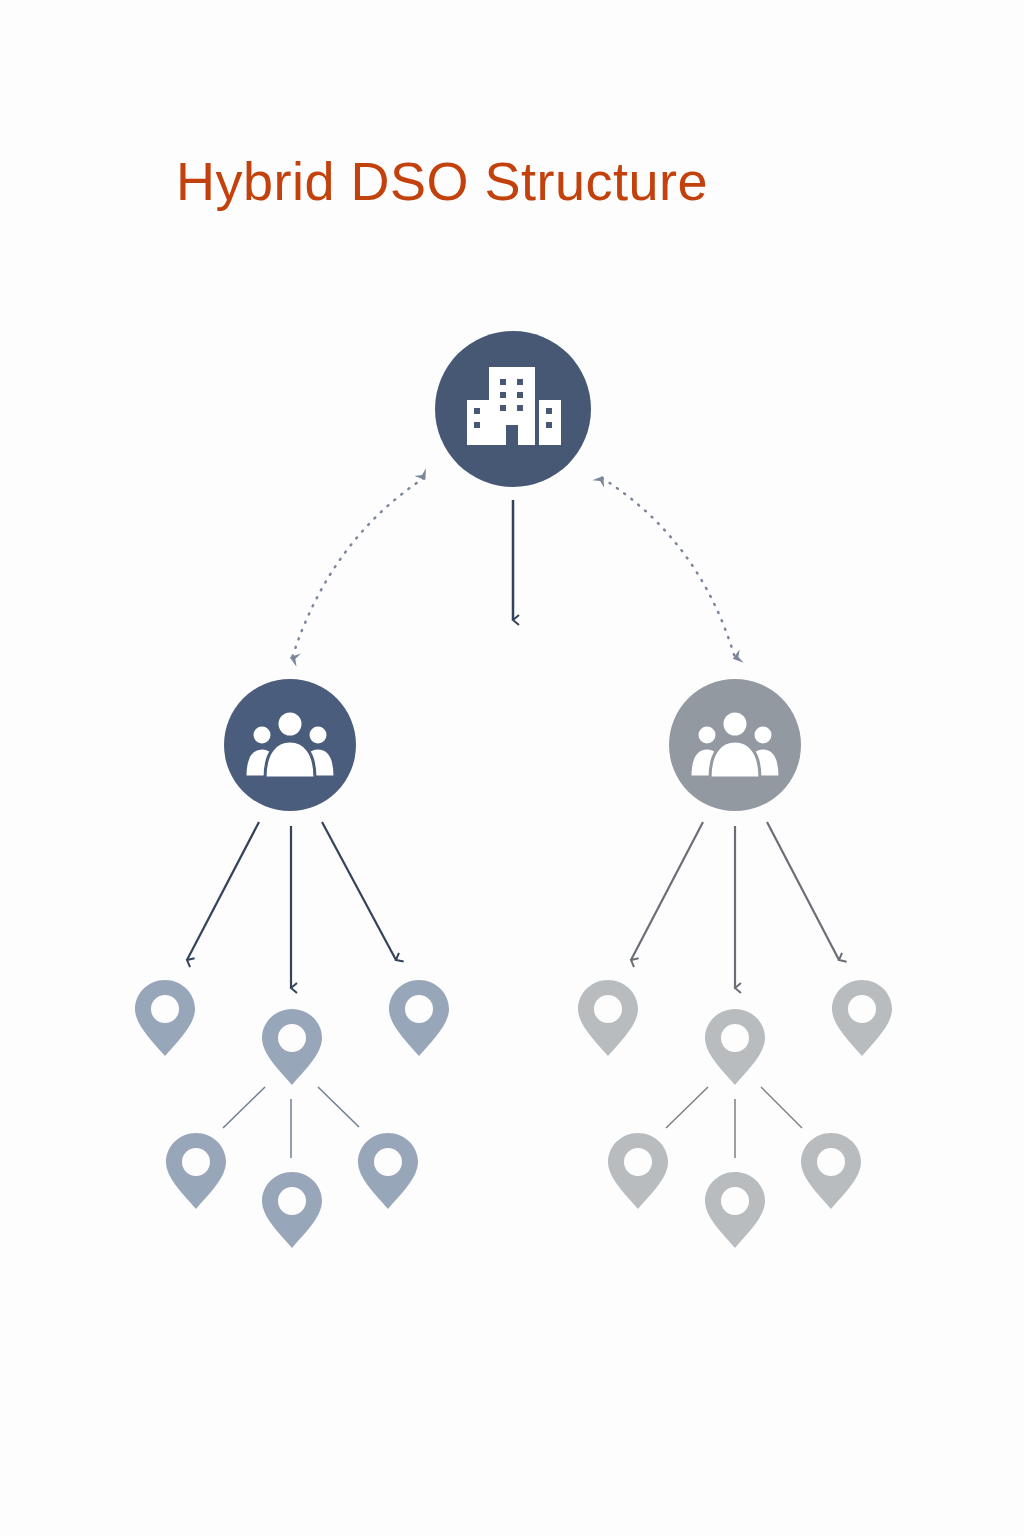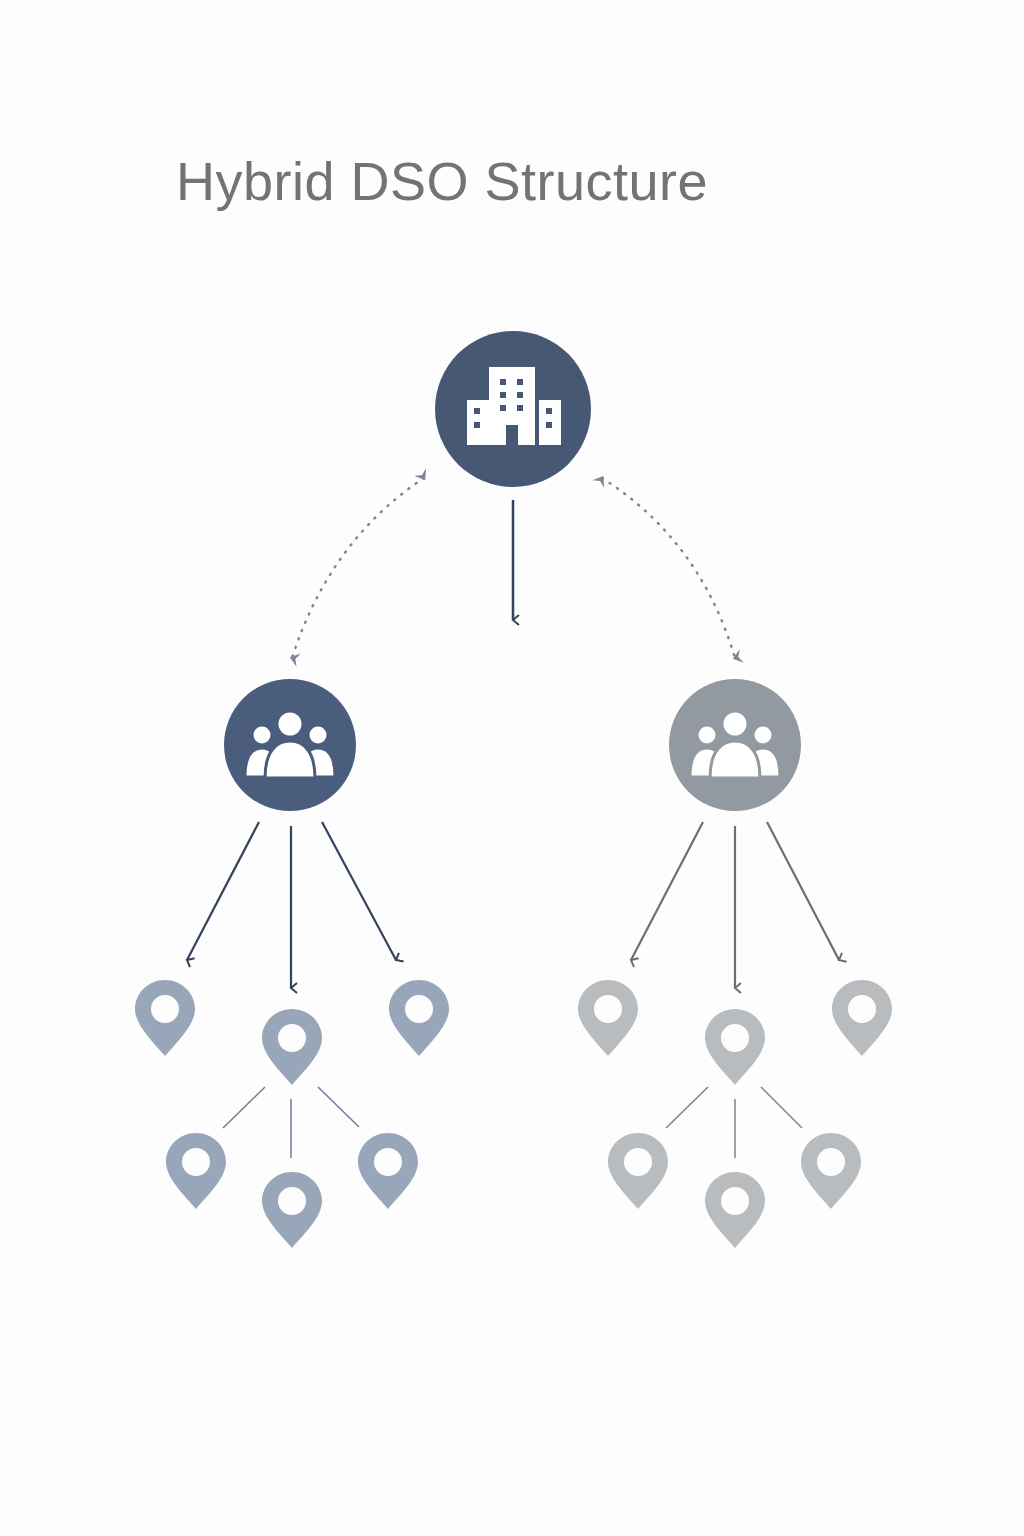--- a/index.html
+++ b/index.html
@@ -7,21 +7,21 @@
       width: 1024px; height: 1536px;
       background: #fdfdfd;
       position: relative;
       overflow: hidden;
       font-family: "Liberation Sans", "DejaVu Sans", sans-serif;
     }
     .title {
       position: absolute; left: 0; top: 150px; width: 884px;
       text-align: center;
       font-size: 54px; font-weight: 400;
-      color: #737373;
+      color: #c2410c;
       letter-spacing: 0.5px;
     }
     svg.canvas { position: absolute; left: 0; top: 0; }
   </style>
 </head>
 <body>
 
 <div class="title">Hybrid DSO Structure</div>
 
 <svg class="canvas" width="1024" height="1536" viewBox="0 0 1024 1536">

